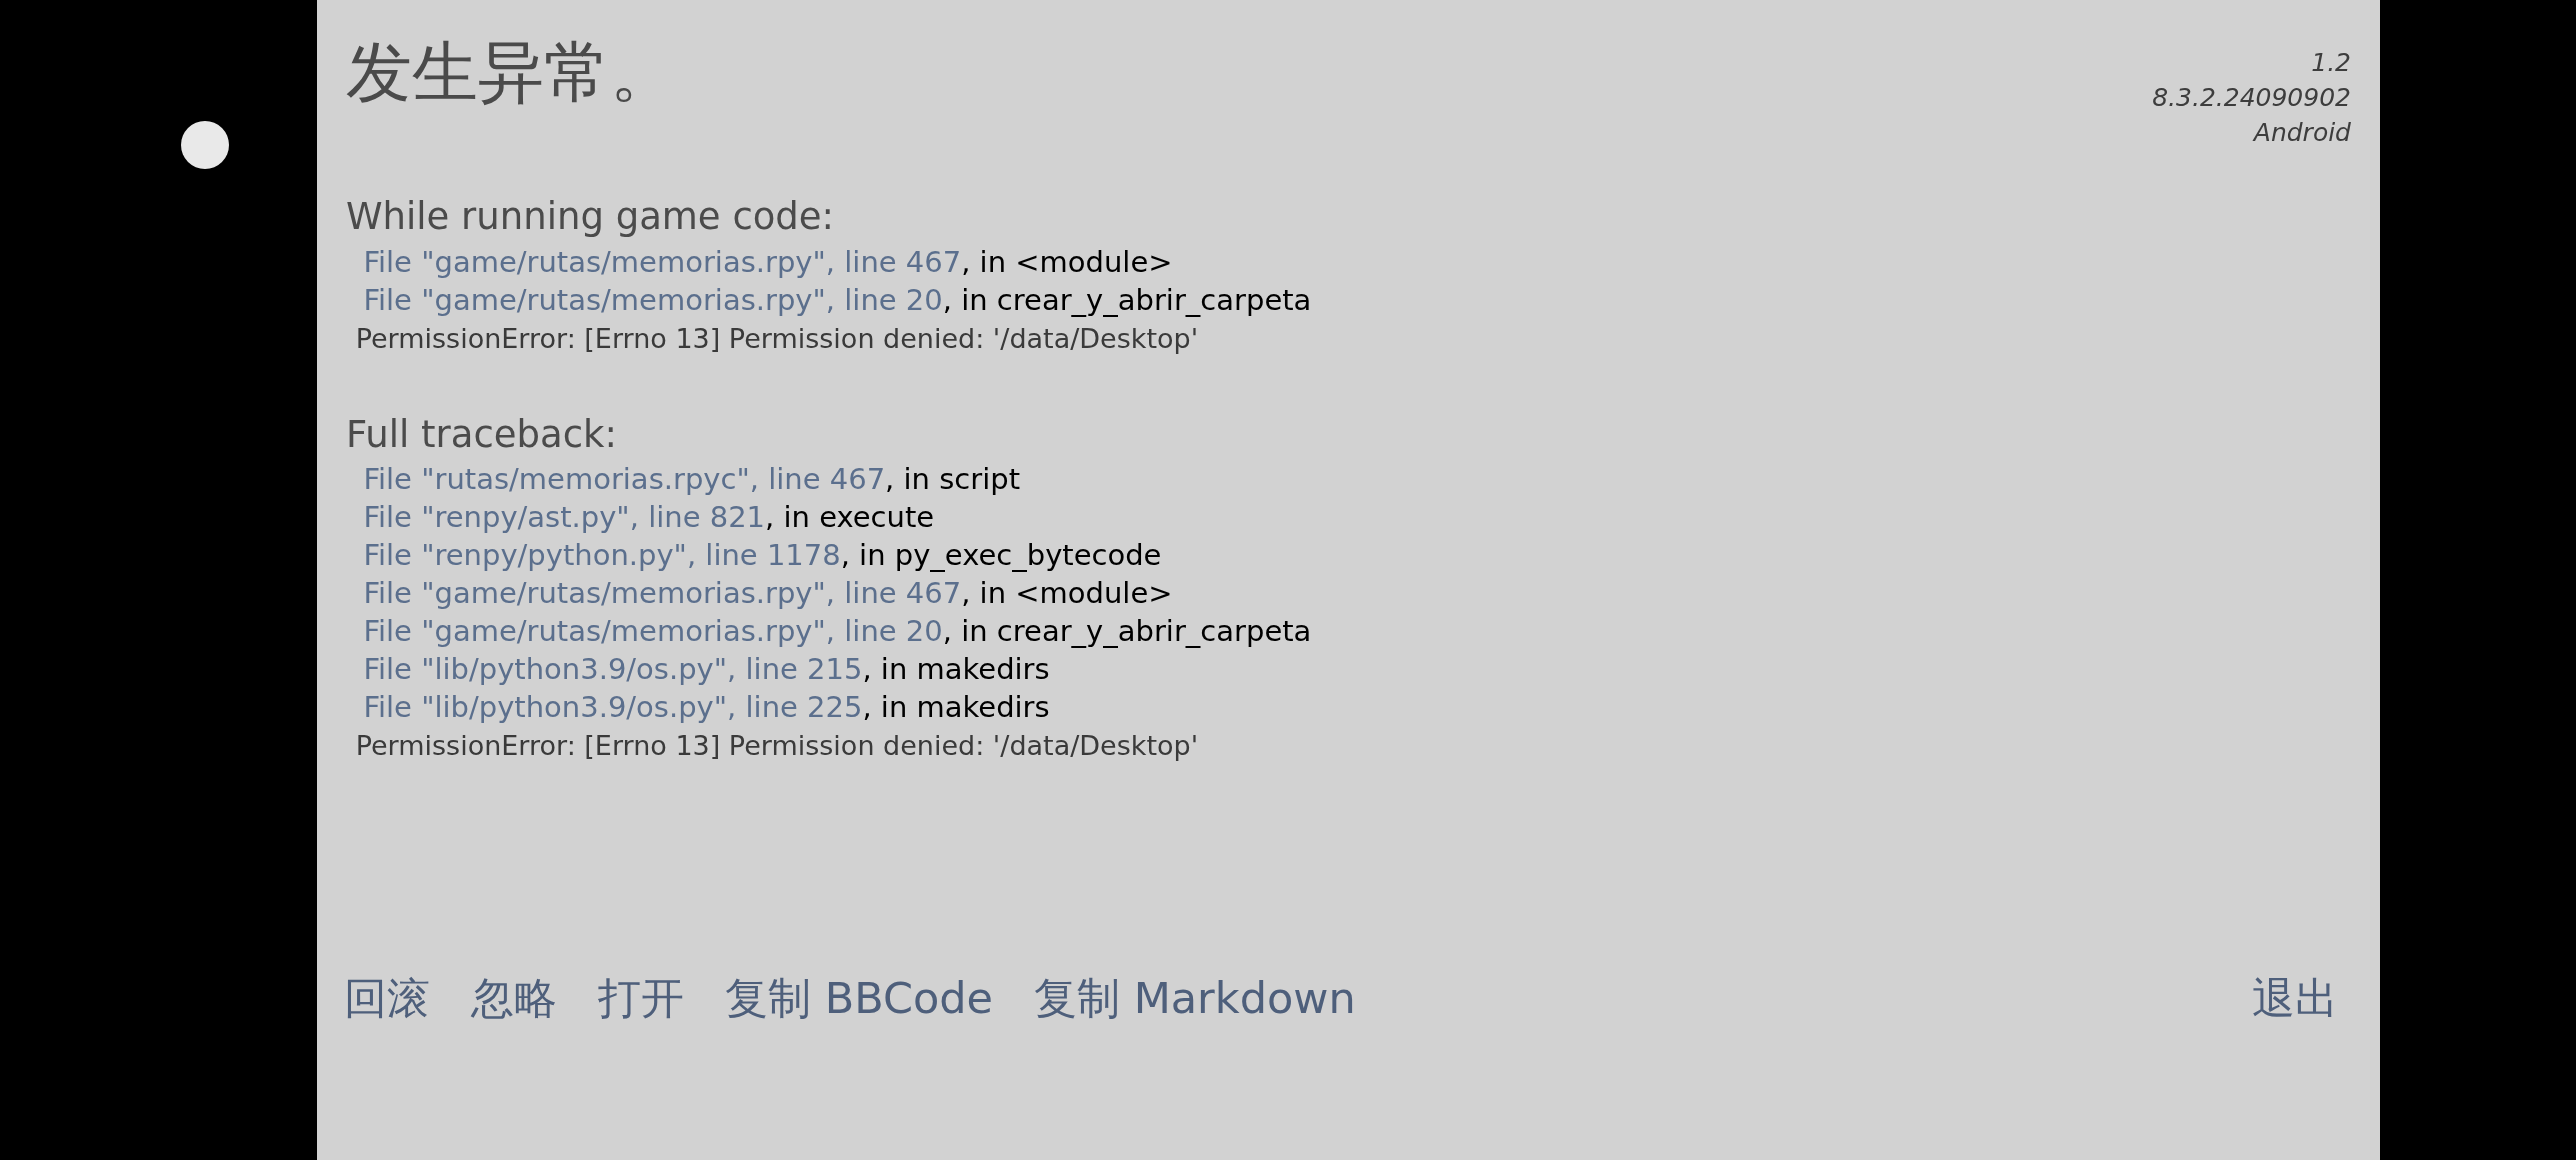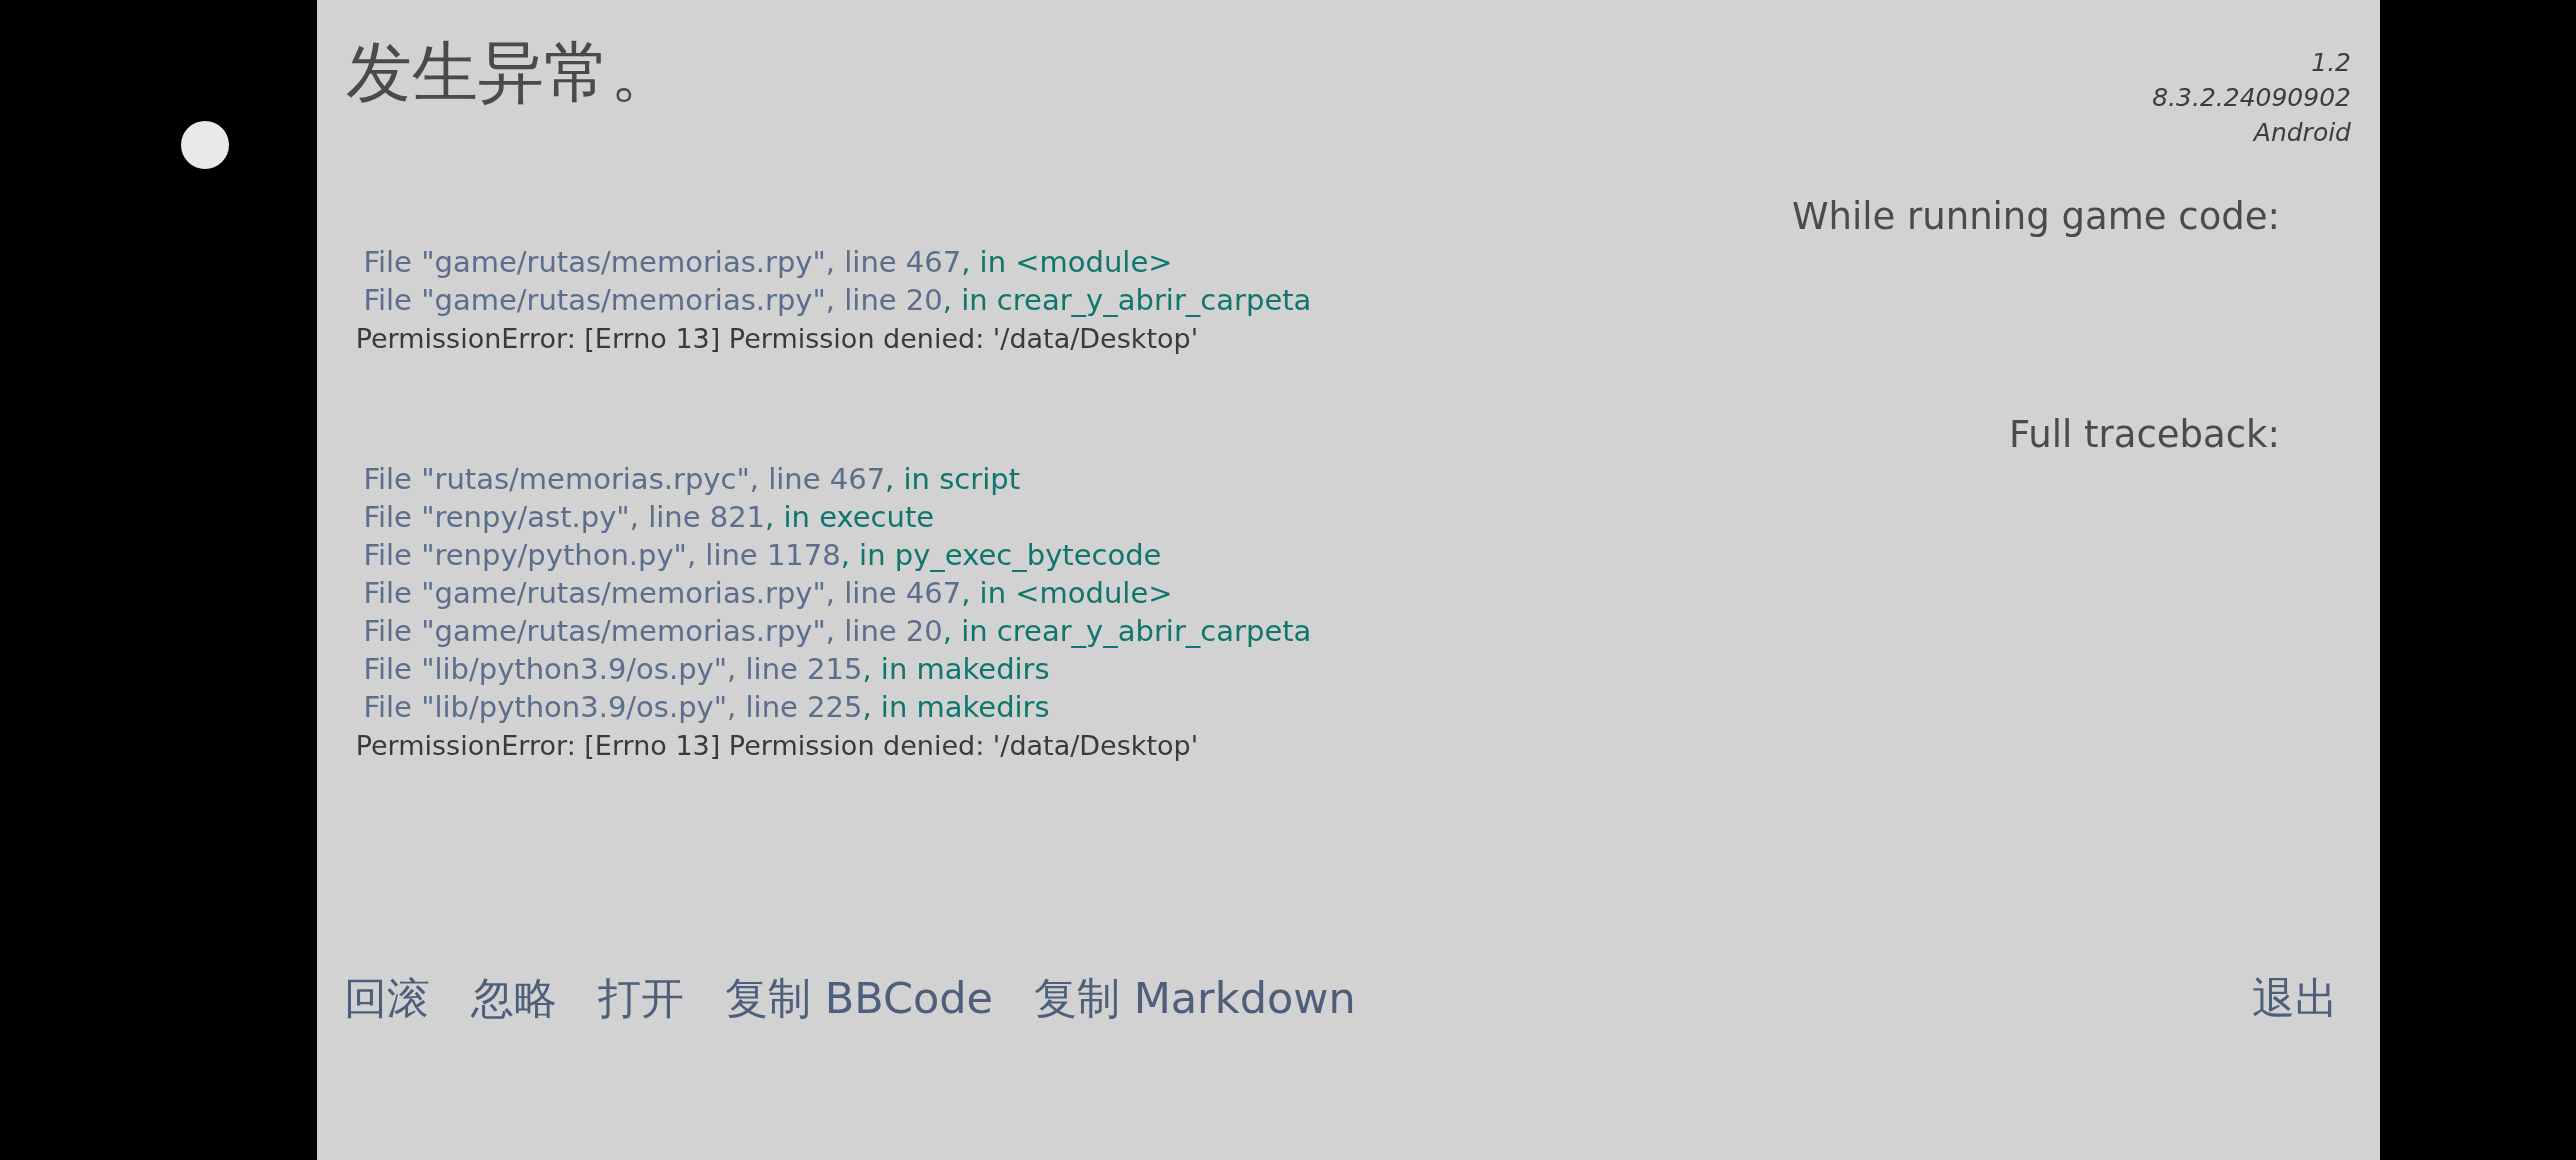--- a/index.html
+++ b/index.html
@@ -94,39 +94,38 @@
     width: 1934px;
   }
 
   .section-head {
     font-size: 37px;
     color: #4b4b4b;
     line-height: 1.0;
     margin: 0 0 7.7px 0;
     white-space: nowrap;
     font-family: "DejaVu Sans", sans-serif;
-    text-align: right;
   }
   .section-gap {
     height: 58px;
   }
 
   .tb-line {
     font-size: 29px;
     line-height: 38px;
     color: #3a3a3a;
     white-space: nowrap;
     padding-left: 17.4px;
     font-family: "DejaVu Sans", sans-serif;
   }
   .tb-line .lnk {
     color: #5b6f8d;
   }
   .tb-line .rest {
-    color: #0f766e;
+    color: #000000;
     margin-top: 20px;
   }
   .tb-exc {
     font-size: 27px;
     line-height: 38px;
     color: #3a3a3a;
     white-space: nowrap;
     padding-left: 9.7px;
     margin-top: 1px;
     font-family: "DejaVu Sans", sans-serif;

